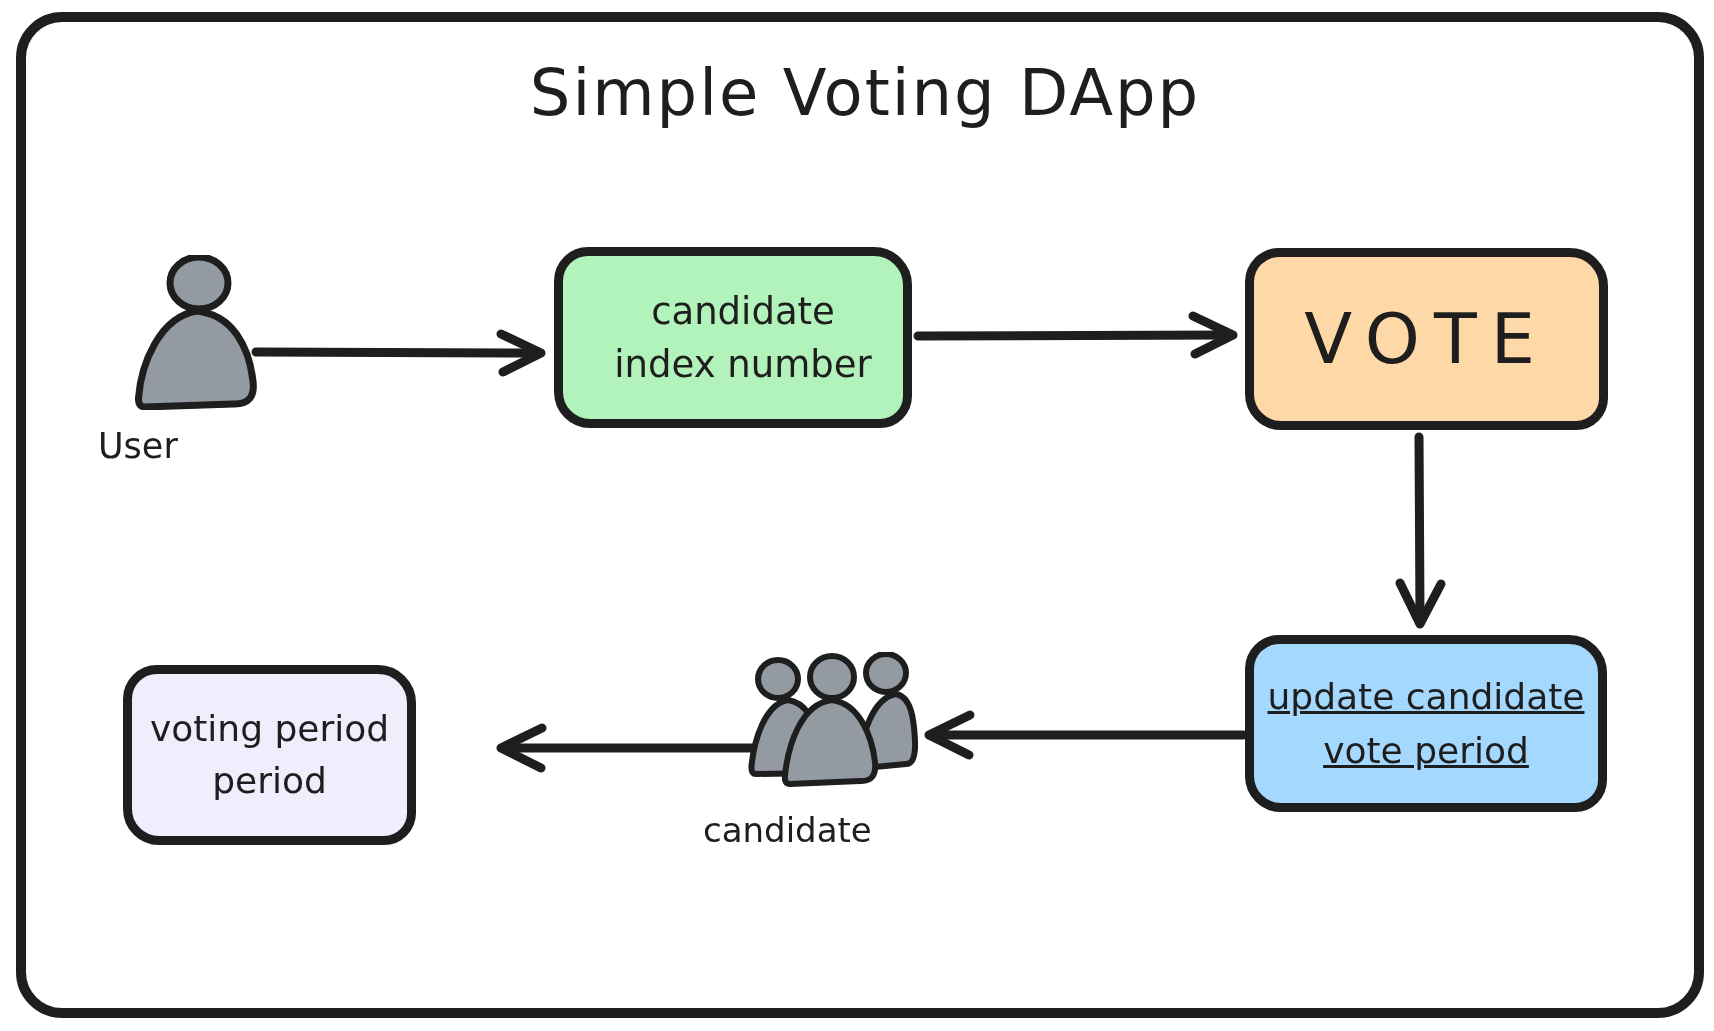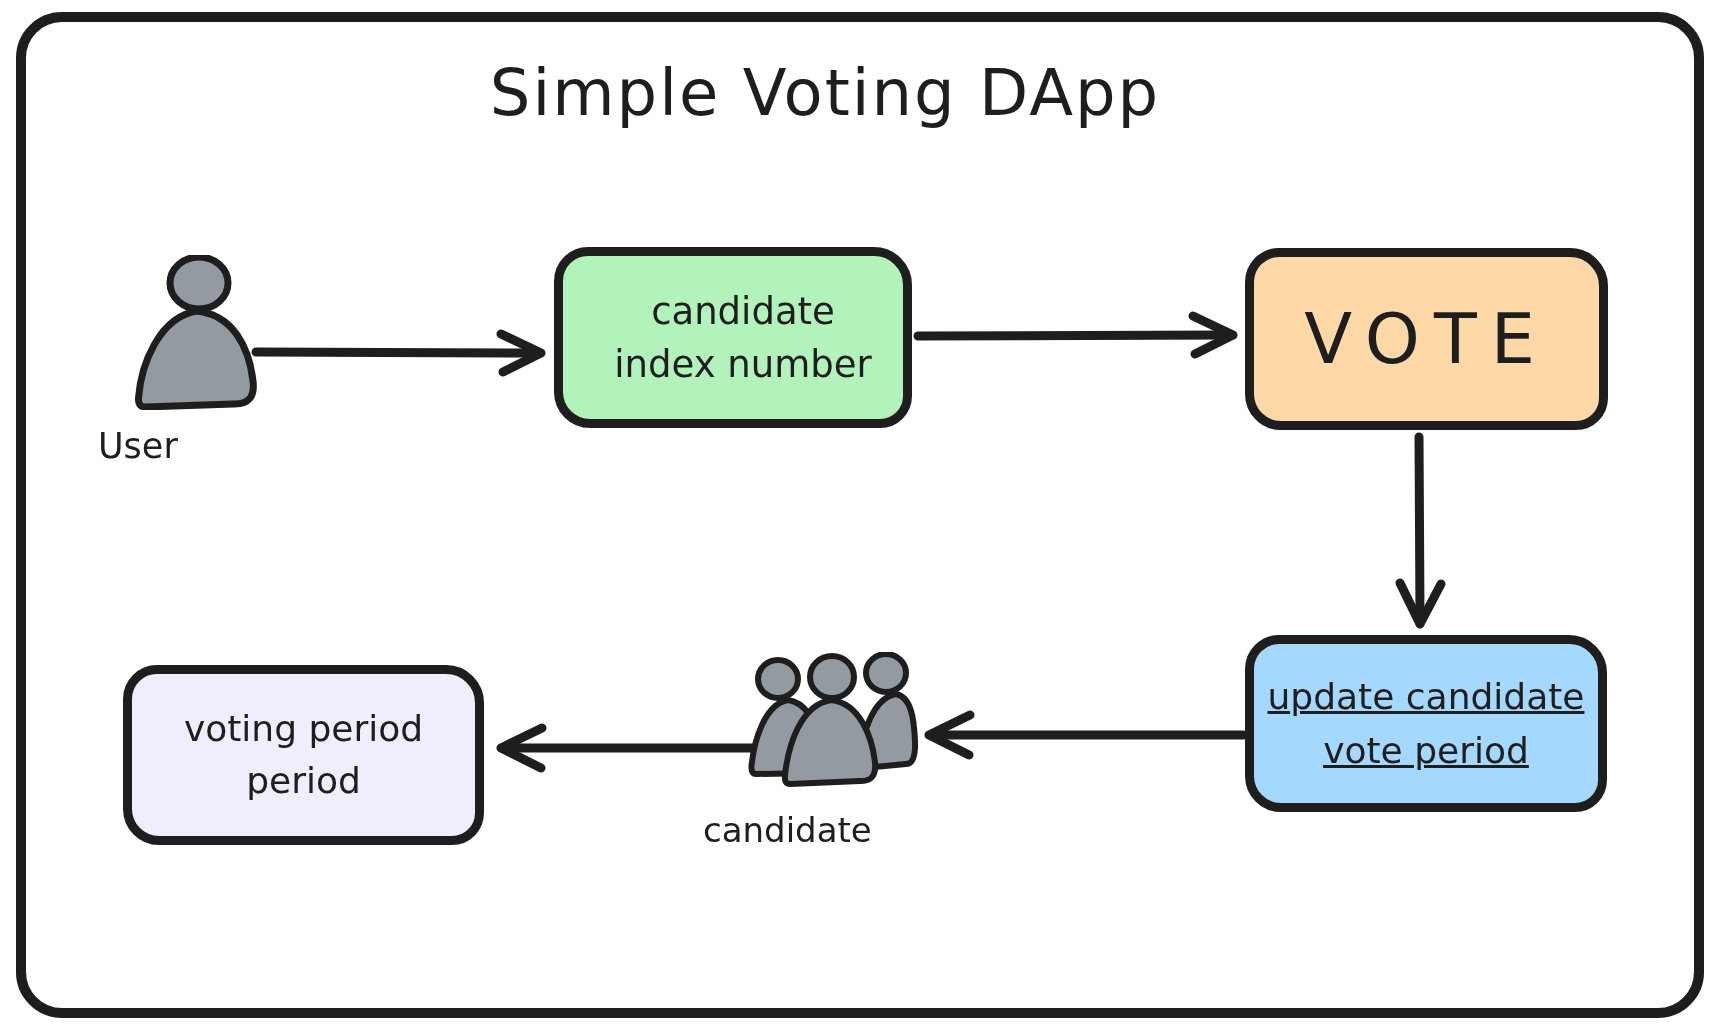--- a/index.html
+++ b/index.html
@@ -18,20 +18,21 @@
     box-sizing: border-box;
   }
   .title {
     position: absolute;
     left: 0; top: 56px;
     width: 1650px;
     text-align: center;
     font-size: 64px;
     letter-spacing: 2px;
     white-space: nowrap;
+    padding-left: 40px;
   }
   .overlay {
     position: absolute;
     left: 0; top: 0;
     width: 1714px; height: 1031px;
     z-index: 1;
   }
   .node {
     position: absolute;
     z-index: 2;
@@ -41,21 +42,21 @@
     display: flex;
     flex-direction: column;
     align-items: center;
     justify-content: center;
     text-align: center;
   }
   .node .line { display: block; }
   .node-candidate-index { left: 554px; top: 247px; width: 358px; height: 181px; font-size: 37px; line-height: 53px; }
   .node-vote { left: 1245px; top: 248px; width: 363px; height: 182px; font-size: 70px; letter-spacing: 14px; }
   .node-update-count { left: 1245px; top: 635px; width: 362px; height: 177px; font-size: 36px; line-height: 54px; text-decoration: underline; }
-  .node-voting-period { left: 123px; top: 665px; width: 361px; height: 180px; font-size: 36px; line-height: 52px; }
+  .node-voting-period { left: 123px; top: 665px; width: 293px; height: 180px; font-size: 36px; line-height: 52px; }
   .actor-icon { position: absolute; z-index: 2; }
   .user-icon { left: 135px; top: 255px; width: 125px; height: 155px; }
   .candidates-icon { left: 748px; top: 652px; width: 170px; height: 140px; }
   .actor-label {
     position: absolute;
     z-index: 2;
     text-align: left;
     font-size: 35px;
     white-space: nowrap;
   }

